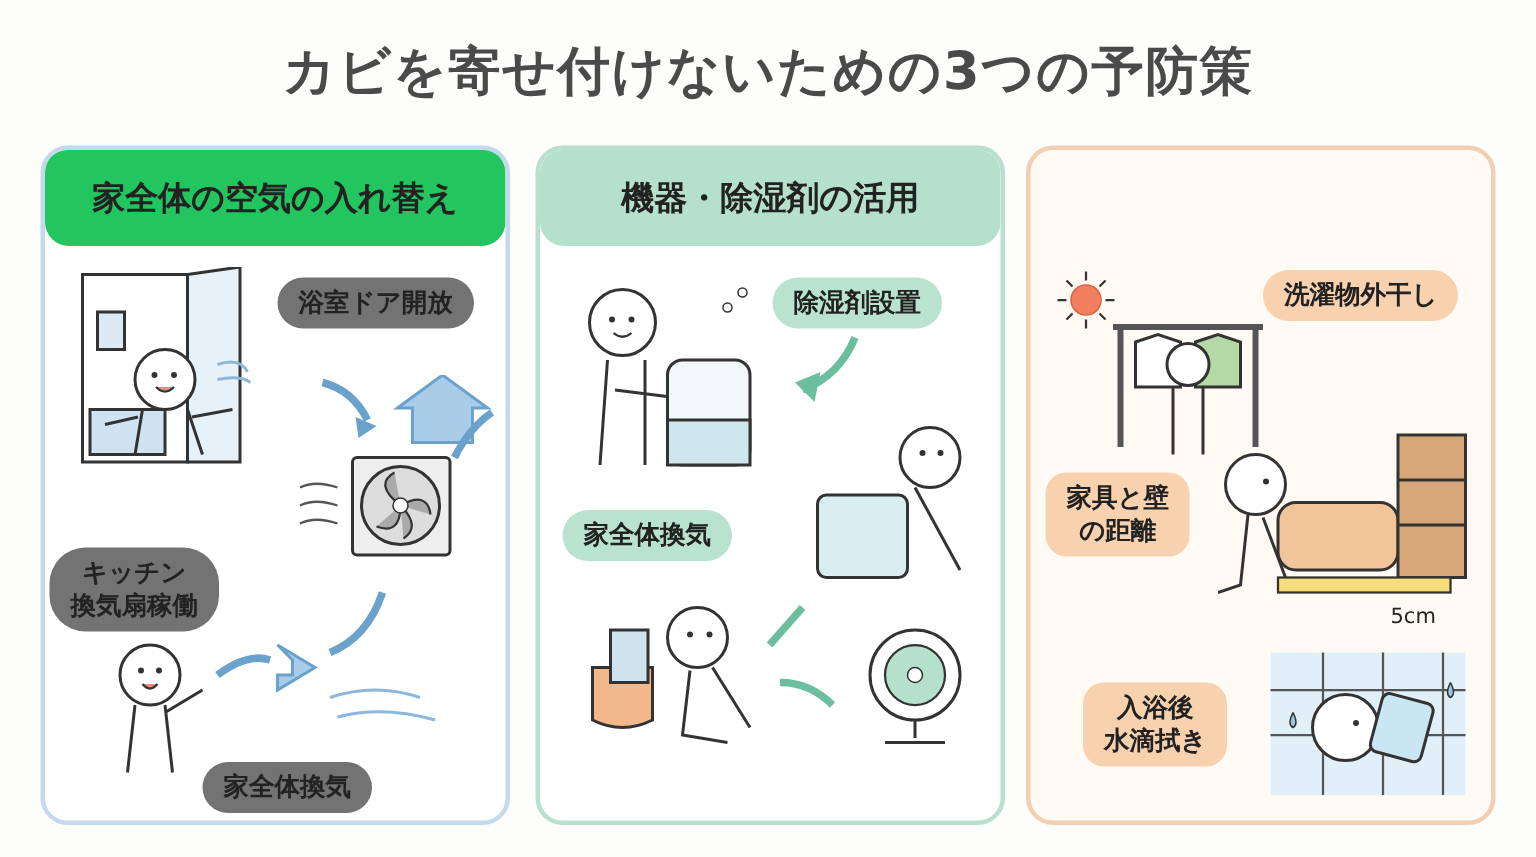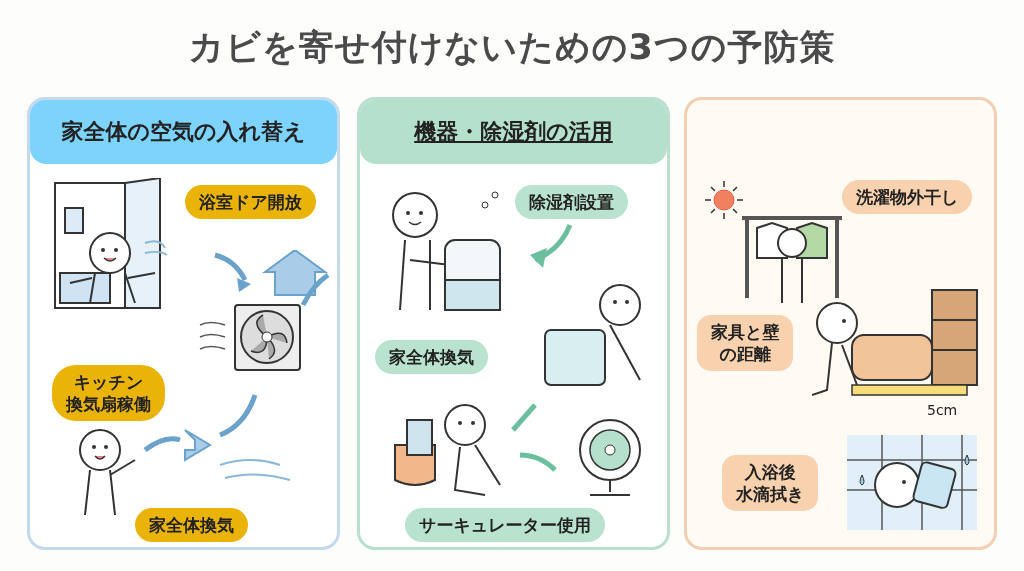--- a/index.html
+++ b/index.html
@@ -2,27 +2,27 @@
 <html><head>
 <meta charset="utf-8">
 <style>
   * { box-sizing: border-box; margin: 0; padding: 0; }
   html, body { width: 1024px; height: 571px; overflow: hidden; background: #fdfdfc; }
   body { font-family: "DejaVu Sans", "Liberation Sans", sans-serif; color: #333; position: relative; }
   .title { position: absolute; left: 0; top: 24px; width: 1024px; text-align: center; font-size: 35px; font-weight: bold; color: #4a4a4a; letter-spacing: 1px; }
   .panel { position: absolute; top: 97px; width: 313px; height: 453px; border: 3px solid; border-radius: 18px; overflow: hidden; }
   .panel-head { height: 64px; display: flex; align-items: center; justify-content: center; font-size: 22px; font-weight: bold; color: #222; border-radius: 0 0 16px 16px; }
   .p1 { left: 27px; border-color: #c4d9ec; background: #ffffff; }
-  .p1 .panel-head { background: #7dd3fc; }
+  .p1 .panel-head { background: #22c55e; }
   .p2 { left: 357px; border-color: #b9e0cf; background: #ffffff; }
-  .p2 .panel-head { background: #b5e0cc; text-decoration: underline; }
+  .p2 .panel-head { background: #b5e0cc; }
   .p3 { left: 684px; border-color: #f2cfb2; background: #fffaf4; }
   .p3 .panel-head { background: #f6cda9; }
   .tag { position: absolute; font-weight: bold; font-size: 17px; color: #222; padding: 6px 14px; border-radius: 18px; text-align: center; line-height: 1.3; white-space: nowrap; }
-  .p1 .tag { background: #eab308; text-align: center; }
+  .p1 .tag { background: #737373; text-align: center; }
   .p2 .tag { background: #b9e3cf; }
   .p3 .tag { background: #f8d1ae; }
   .illus { position: absolute; }
 </style>
 </head>
 <body>
 
 <div class="title">カビを寄せ付けないための3つの予防策</div>
 
 <div class="panel p1">
@@ -46,21 +46,21 @@
     <path d="M20 5 q20 5 30 25" stroke="#6aa2cc" stroke-width="5" fill="none"></path>
     <polygon points="42,28 56,34 44,42" fill="#6aa2cc"></polygon>
     <polygon points="70,22 100,0 130,22 120,22 120,45 80,45 80,22" fill="#a9cde8" stroke="#6aa2cc" stroke-width="2"></polygon>
     <rect x="40" y="55" width="65" height="65" fill="#eee" stroke="#333" stroke-width="2" rx="3"></rect>
     <circle cx="72" cy="87" r="26" fill="#ddd" stroke="#333" stroke-width="2"></circle>
     <path d="M72 87 q-18 -14 -4 -22 M72 87 q18 -10 20 6 M72 87 q0 20 -16 14 M72 87 q14 14 2 22" stroke="#333" fill="#aaa" stroke-width="1.5"></path>
     <circle cx="72" cy="87" r="5" fill="#fff" stroke="#333"></circle>
     <path d="M108 55 q10 -20 25 -30" stroke="#6aa2cc" stroke-width="5" fill="none"></path>
     <path d="M5 75 q10 -5 25 0 M5 87 q10 -5 25 0 M5 99 q10 -5 25 0" stroke="#555" stroke-width="1.5" fill="none"></path>
   </svg>
-  <div class="tag" style="left:22px;top:265px;border-radius:24px">
+  <div class="tag" style="left:3px;top:265px;border-radius:24px">
     <span style="white-space:pre-line">キッチン
 換気扇稼働</span>
   </div>
 
   <svg class="illus" style="left:40px;top:290px" width="250" height="130" viewBox="0 0 250 130">
     <circle cx="30" cy="60" r="20" fill="#fff" stroke="#333" stroke-width="2"></circle>
     <circle cx="24" cy="57" r="2" fill="#333"></circle>
       <circle cx="36" cy="57" r="2" fill="#333"></circle>
     <path d="M25 66 q5 6 10 0" fill="#e88" stroke="#333" stroke-width="1.5"></path>
     <path d="M20 80 L15 125 M40 80 L45 125 M40 85 L65 70" stroke="#333" stroke-width="2" fill="none"></path>
@@ -106,21 +106,20 @@
     <circle cx="75" cy="28" r="2" fill="#333"></circle>
       <circle cx="88" cy="28" r="2" fill="#333"></circle>
     <path d="M75 52 L70 95 L100 100 M90 50 L115 90" stroke="#333" stroke-width="2" fill="none"></path>
     <path d="M150 10 L128 35" stroke="#6cbf9e" stroke-width="5"></path>
     <path d="M135 60 q20 0 35 15" stroke="#6cbf9e" stroke-width="5" fill="none"></path>
     <circle cx="225" cy="55" r="30" fill="#fff" stroke="#333" stroke-width="2"></circle>
     <circle cx="225" cy="55" r="20" fill="#b5e0cc" stroke="#333" stroke-width="1.5"></circle>
     <circle cx="225" cy="55" r="5" fill="#fff" stroke="#333"></circle>
     <path d="M225 85 v12 M205 100 h40" stroke="#333" stroke-width="2"></path>
   </svg>
-  <div class="tag" style="left:45px;top:408px">サーキュレーター使用</div>
 </div>
 
 <div class="panel p3">
 
   <svg class="illus" style="left:15px;top:78px" width="150" height="130" viewBox="0 0 150 130">
     <circle cx="22" cy="22" r="10" fill="#f08060" stroke="#e06040"></circle>
     <path d="M22 3 v6 M22 35 v6 M3 22 h6 M35 22 h6 M9 9 l4 4 M31 31 l4 4 M9 35 l4 -4 M31 13 l4 -4" stroke="#333" stroke-width="1.5"></path>
     <path d="M40 40 h100 M45 40 v80 M135 40 v80" stroke="#555" stroke-width="4"></path>
     <path d="M55 50 l15 -5 l15 5 v30 h-30 z" fill="#fff" stroke="#333" stroke-width="2"></path>
     <path d="M95 50 l15 -5 l15 5 v30 h-30 z" fill="#b5d9a5" stroke="#333" stroke-width="2"></path>

